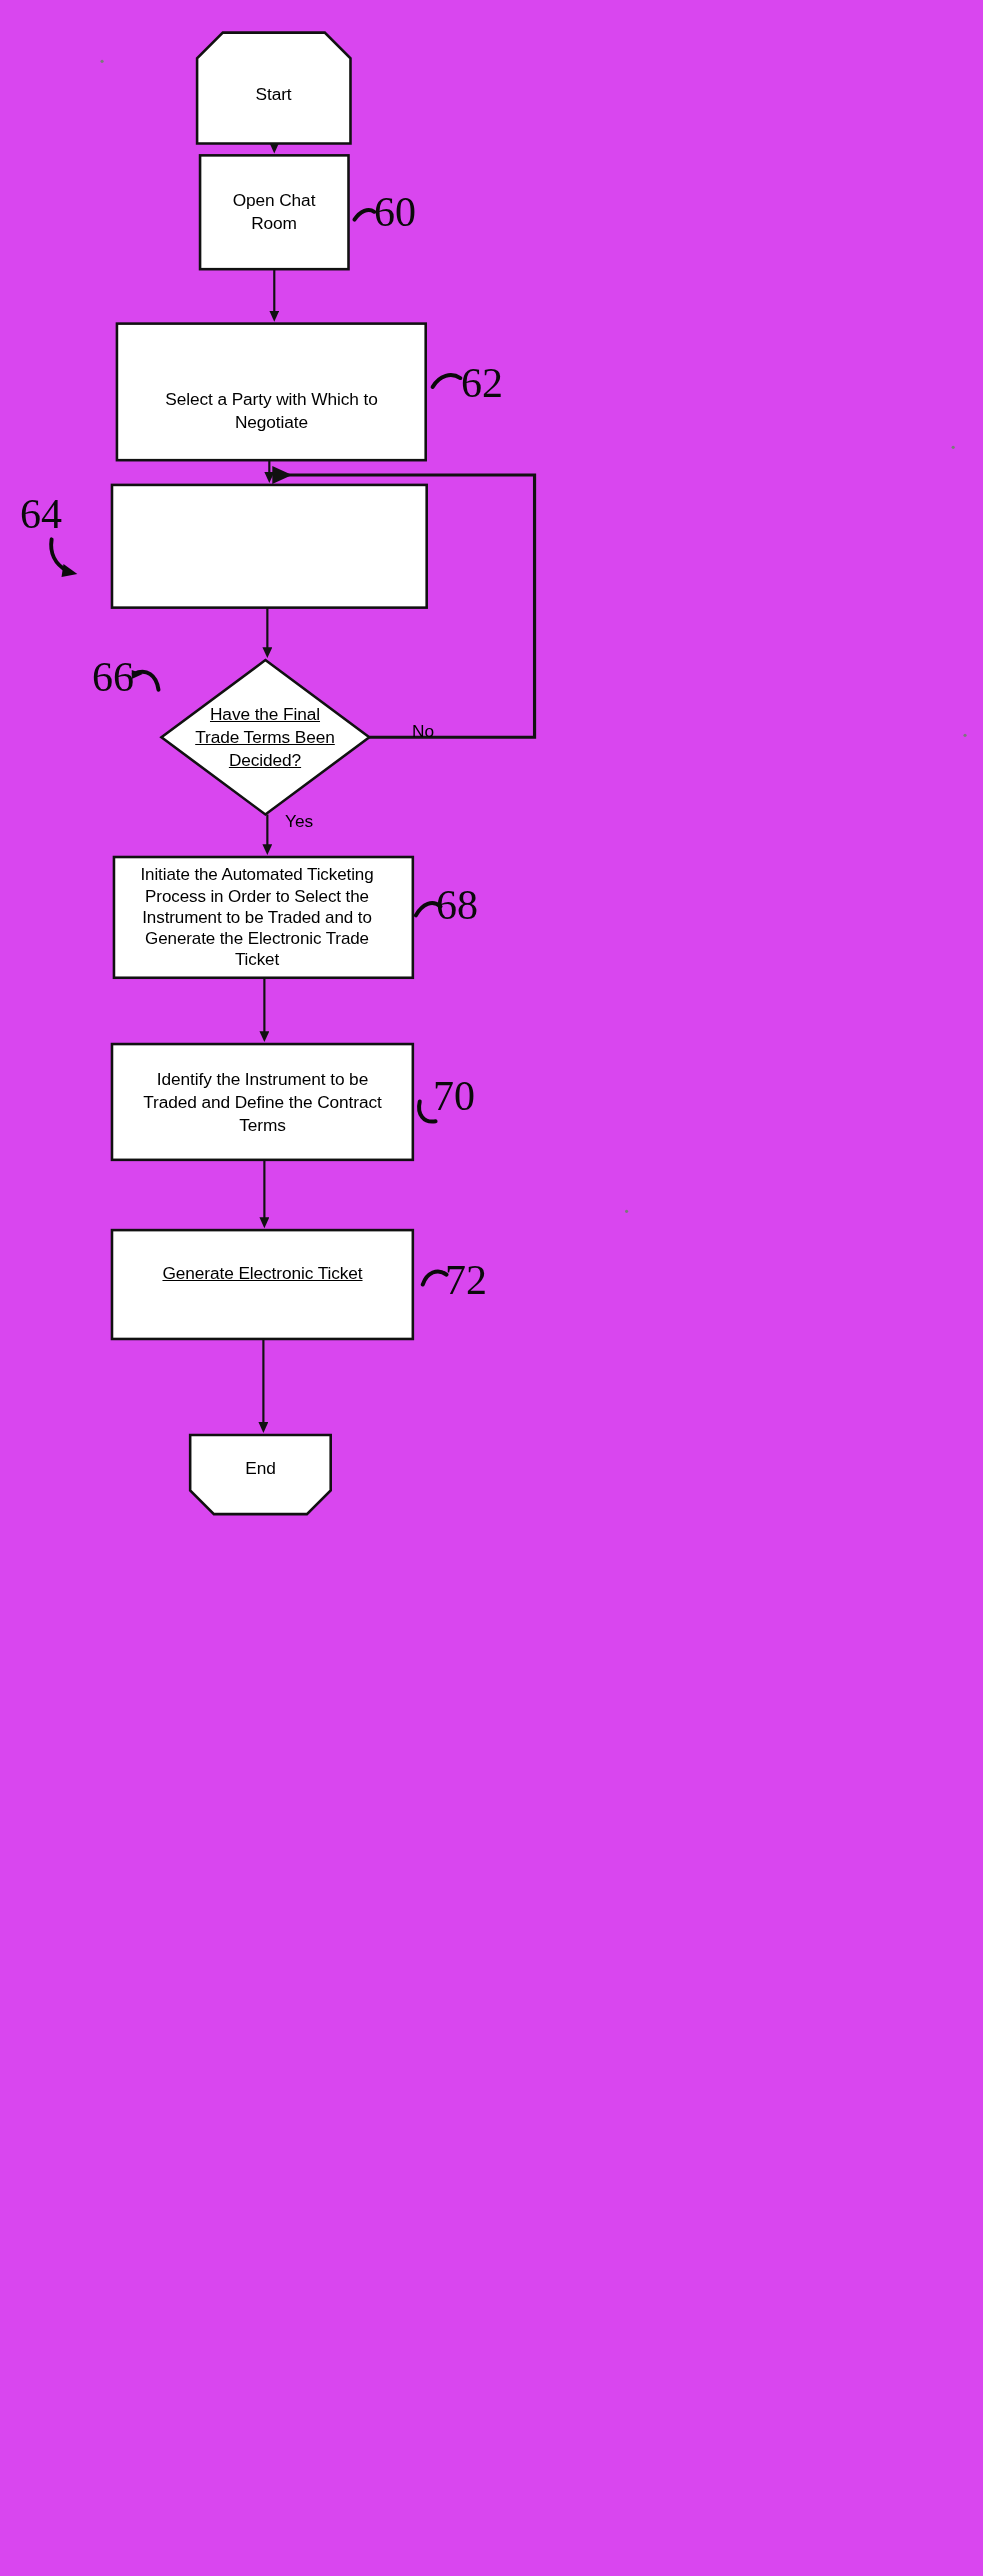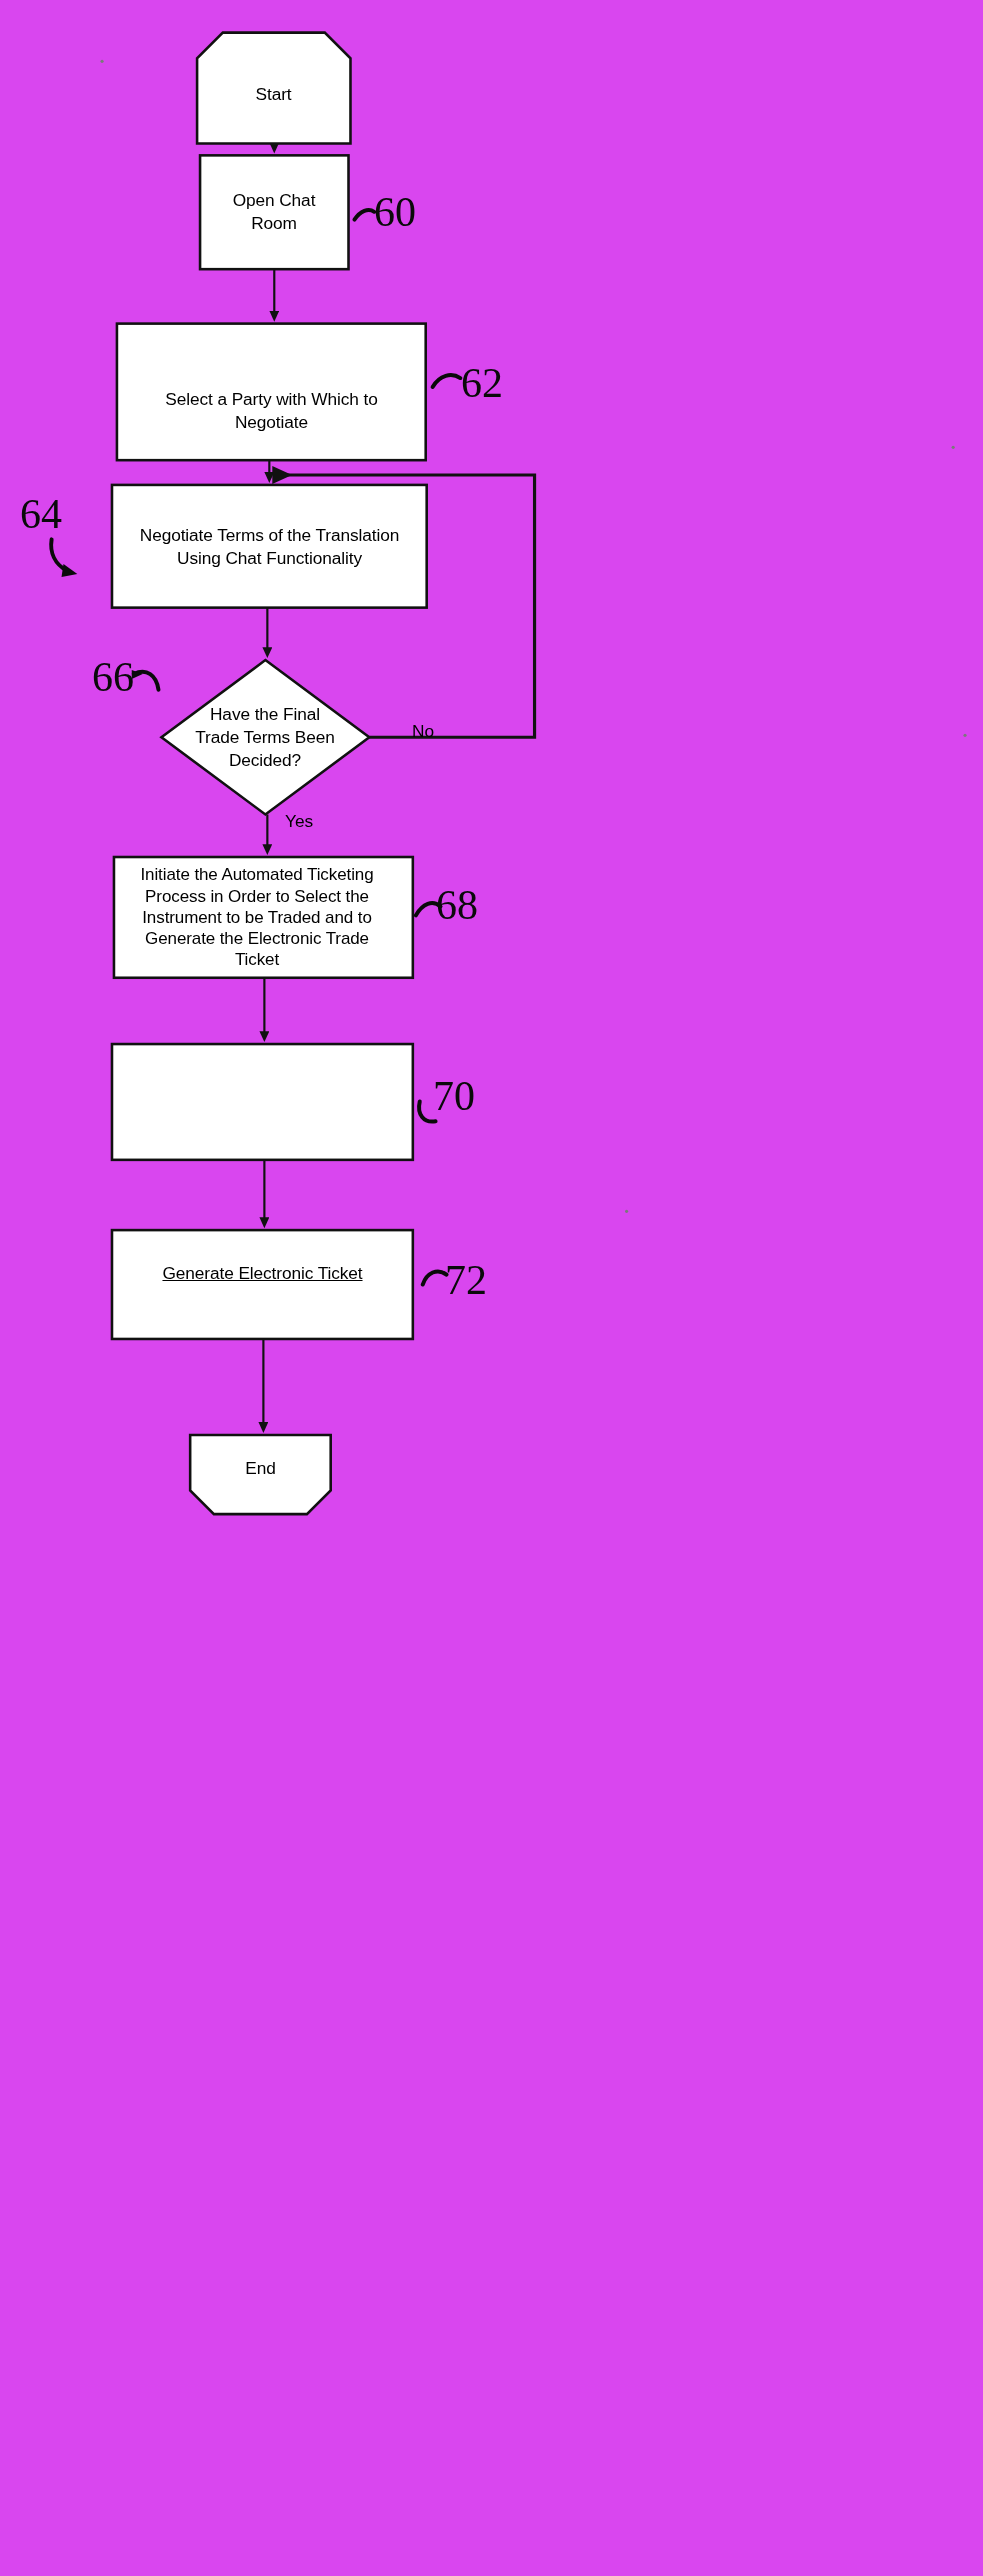--- a/index.html
+++ b/index.html
@@ -154,33 +154,34 @@
   </svg>
 
   <div class="node-label" style="left:197px; top:45px; width:153px; height:99px;">Start</div>
 
   <div class="node-label" style="left:200px; top:155px; width:148px; height:114px;">Open Chat
 Room</div>
 
   <div class="node-label" style="left:117px; top:324px; width:309px; height:173px;">Select a Party with Which to
 Negotiate</div>
 
-  <div class="node-label" style="left:112px; top:485px; width:315px; height:123px;">Negotiate Terms of the Translation
-Using Chat Functionality</div>
 
-  <div class="node-label" style="left:161px; top:660px; width:208px; height:154px;">Have the Final
+  <div class="node-label" style="left:161px; top:660px; width:208px; height:154px;text-decoration:underline;">Have the Final
 Trade Terms Been
 Decided?</div>
 
   <div class="node-label" style="left:114px; top:857px; width:286px; height:121px; font-size:17px; line-height:1.25;">Initiate the Automated Ticketing
 Process in Order to Select the
 Instrument to be Traded and to
 Generate the Electronic Trade
 Ticket</div>
 
+  <div class="node-label" style="left:112px; top:1044px; width:301px; height:116px;">Identify the Instrument to be
+Traded and Define the Contract
+Terms</div>
 
   <div class="node-label" style="left:112px; top:1230px; width:301px; height:87px;text-decoration:underline;">Generate Electronic Ticket</div>
 
   <div class="node-label" style="left:190px; top:1435px; width:141px; height:67px;">End</div>
 
   <div class="edge-label" style="left:412px; top:721px;text-align:right;">No</div>
 
   <div class="edge-label" style="left:285px; top:811px;">Yes</div>
 
   <div class="ref-num" style="left:374px; top:191px;">60</div>

